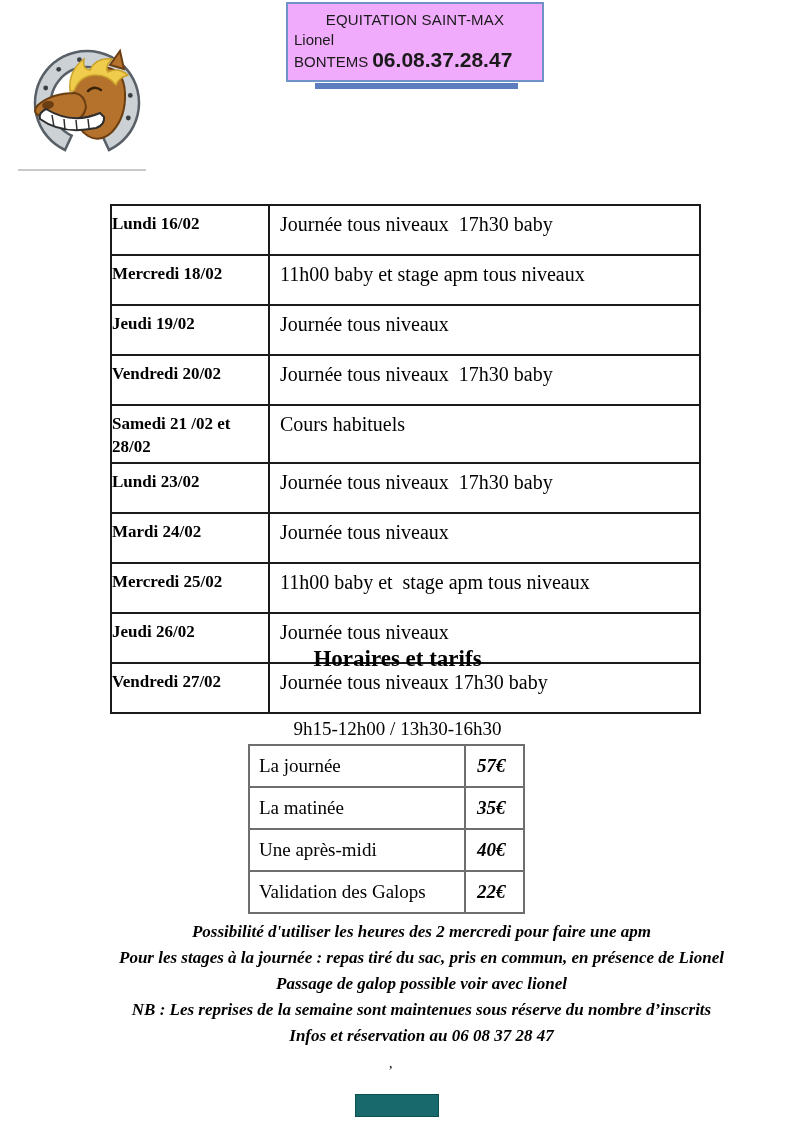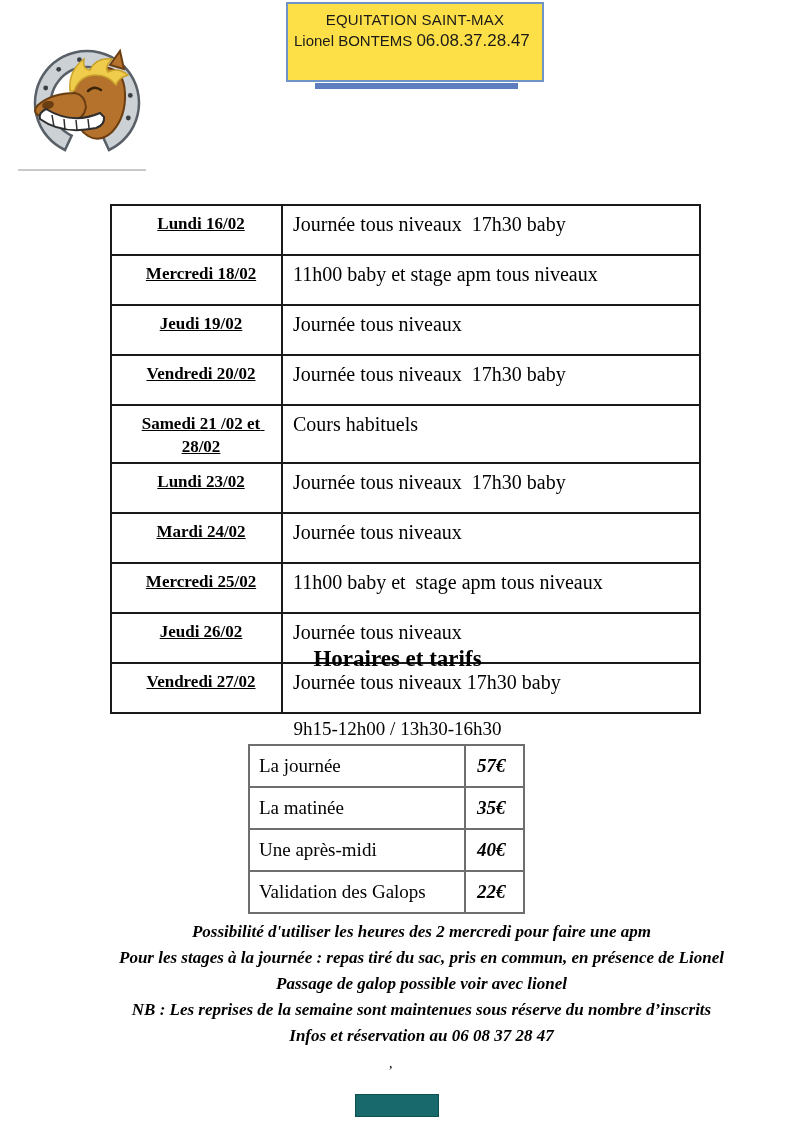--- a/index.html
+++ b/index.html
@@ -6,39 +6,39 @@
   .page{
     position:relative;width:795px;height:1124px;background:#ffffff;
     font-family:"Liberation Serif", serif;color:#000;overflow:hidden;
   }
   
   .logo{position:absolute;left:12px;top:45px;}
   .logo-shadow{position:absolute;left:18px;top:169px;width:128px;height:2px;background:#c9c9c9;}
   
   .header-card{
     position:absolute;left:286px;top:2px;width:258px;height:80px;
-    border:2px solid #7093c7;background:#fde047;box-sizing:border-box;
+    border:2px solid #7093c7;background:#f0abfc;box-sizing:border-box;
     font-family:"Liberation Sans", sans-serif;
   }
   .hc-title{margin-top:7px;text-align:center;font-size:15px;color:#1a1a1a;letter-spacing:.2px;}
   .hc-line2{margin-top:3px;padding-left:6px;font-size:15px;color:#1a1a1a;}
-  .hc-line2 .phone{font-weight:normal;font-size:17px;margin-left:4px;}
+  .hc-line2 .phone{font-weight:bold;font-size:21px;margin-left:4px;}
   .bar-top{position:absolute;left:315px;top:83px;width:203px;height:6px;background:#5d7dbe;}
   
   .title{
     position:absolute;left:0;top:130px;width:100%;margin:0;text-align:center;
     font-size:27px;font-weight:bold;font-family:"Liberation Serif", serif;
   }
   
   table{border-collapse:collapse;}
   .schedule{position:absolute;left:110px;top:204px;width:591px;table-layout:fixed;}
   .schedule td{border:2px solid #1a1a1a;vertical-align:top;}
   .schedule td.day{
     width:152px;font-weight:bold;font-size:17px;line-height:23px;
-    text-decoration:underline;padding:6px 4px 4px 13px;white-space:pre-wrap;text-align:center;
+    padding:6px 4px 4px 0;white-space:pre-wrap;
   }
   .schedule td.act{
     font-size:20px;line-height:26px;padding:5px 4px 4px 10px;height:39px;white-space:pre-wrap;
   }
   
   .tarif-head{position:absolute;left:0;top:646px;width:100%;text-align:center;font-size:23px;font-weight:bold;}
   .hours{position:absolute;left:0;top:718px;width:100%;text-align:center;font-size:19px;}
   .prices{position:absolute;left:248px;top:744px;width:277px;table-layout:fixed;}
   .prices td{border:2px solid #6e6e6e;height:38px;vertical-align:middle;}
   .prices td.plabel{width:204px;font-size:19px;padding-left:9px;}

